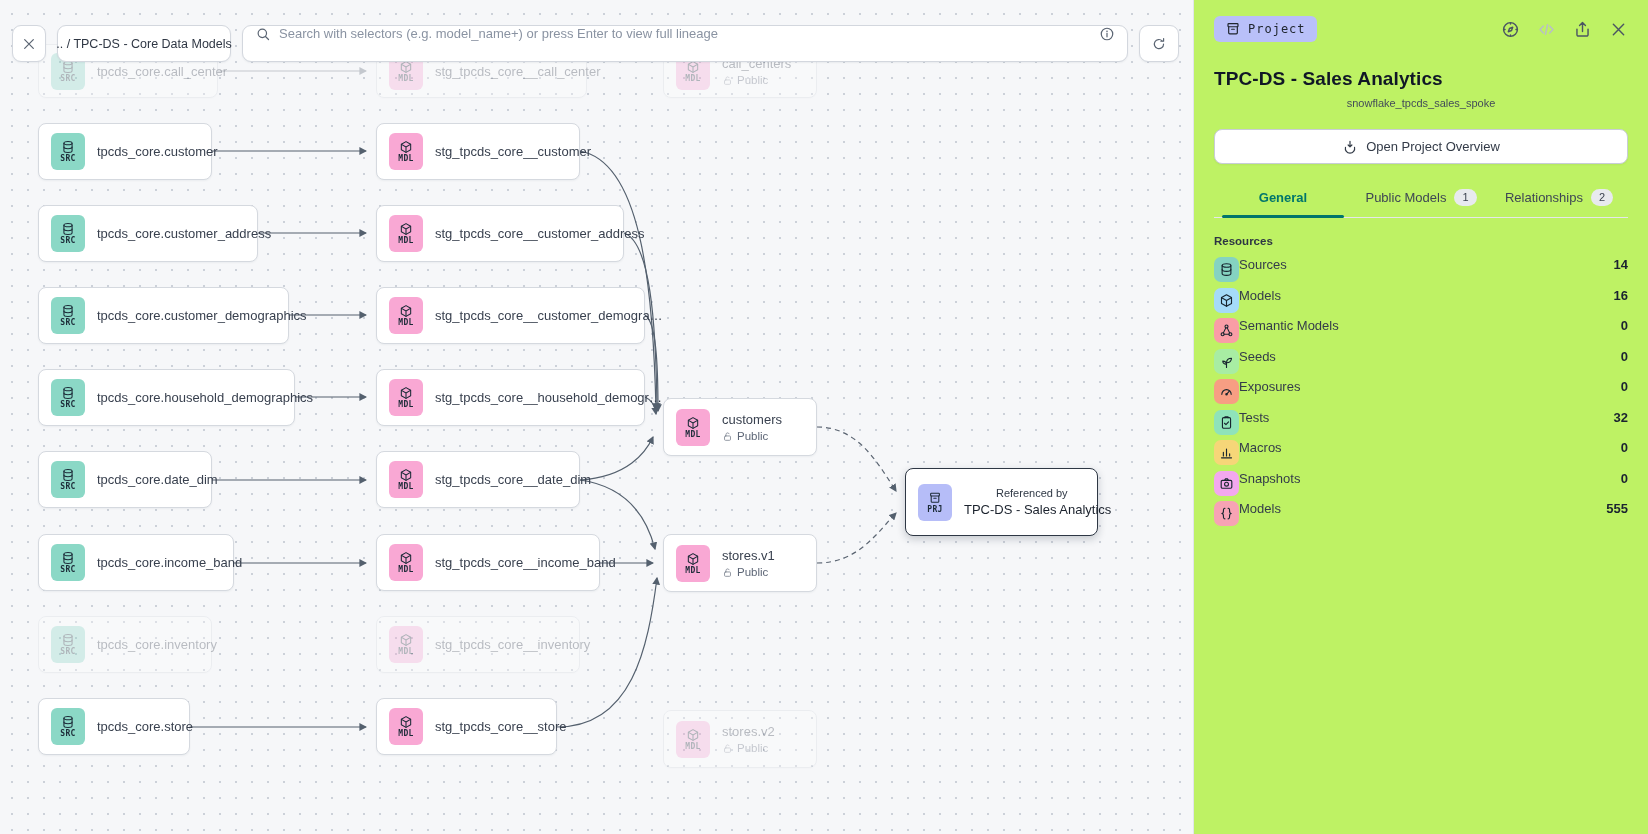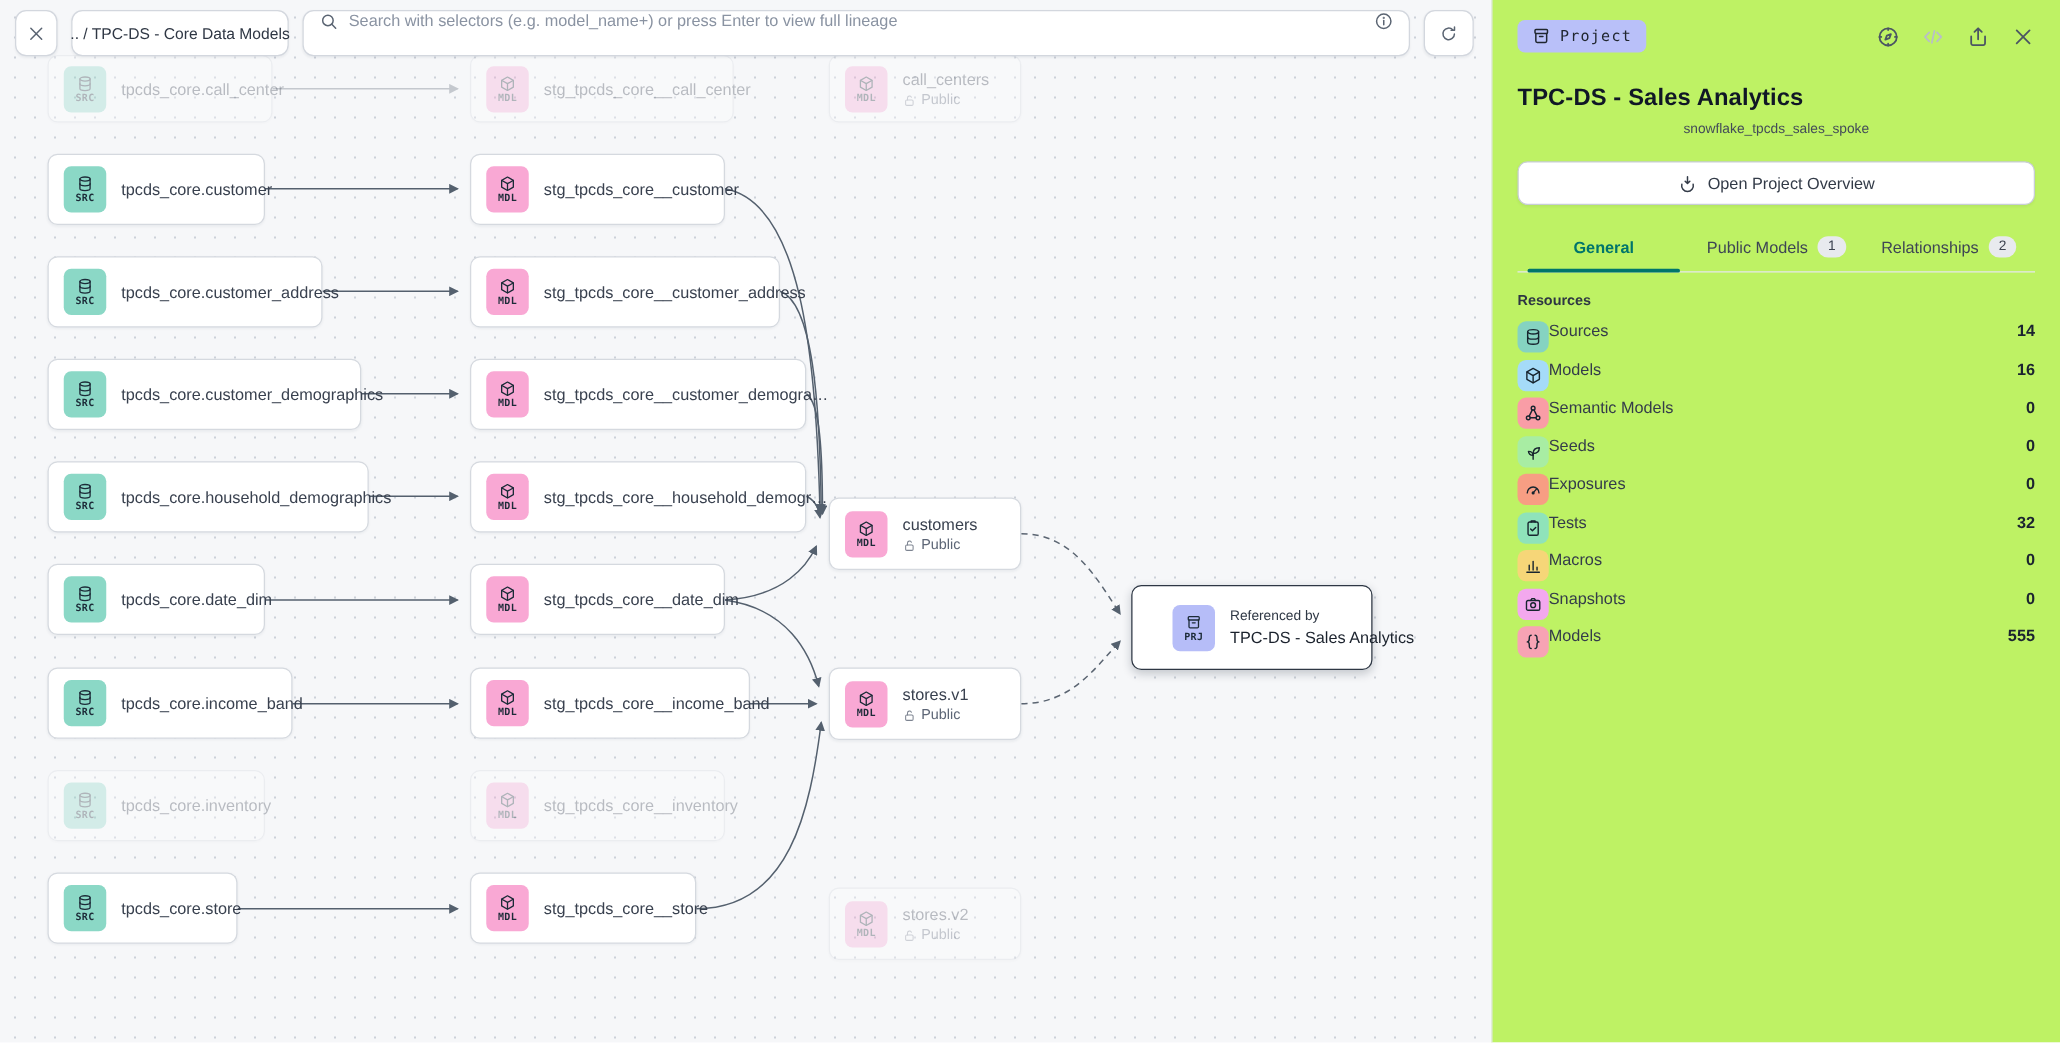--- a/index.html
+++ b/index.html
@@ -24,30 +24,30 @@
   .node.selected { border:1.6px solid #2e3744; box-shadow:0 3px 8px rgba(20,30,50,.22); z-index:3; }
   .tile {
     flex:0 0 34px; width:34px; height:37px; border-radius:6px;
     display:flex; flex-direction:column; align-items:center; justify-content:center; gap:1px;
     color:#1c2b38;
   }
   .tile svg { display:block; }
   .tile .tile-badge { font-family:"DejaVu Sans Mono", monospace; font-size:8px; font-weight:bold; letter-spacing:.3px; line-height:1; }
   .tile-src { background:#8bd8c6; }
   .tile-mdl { background:#f9a8d4; }
-  .tile-prj { background:#b6bdf8;margin-left:20px; }
+  .tile-prj { background:#b6bdf8; }
   .node-name { font-size:13px; color:#39414f; white-space:nowrap; }
   .node-body { display:flex; flex-direction:column; gap:3px; }
   .node-sub { display:flex; align-items:center; gap:4px; font-size:11.5px; color:#5d6676; }
   .node-sub svg { opacity:.8; }
-  .prj-line1 { font-size:11px; color:#2f3845; }
+  .prj-line1 { font-size:11px; color:#2f3845;margin-left:32px; }
   .prj-line2 { font-size:13px; color:#1b222d; font-weight:500; white-space:nowrap; }
 
   
-  .toolbar { position:absolute; left:12px; top:8px; z-index:10; display:flex; align-items:stretch; gap:11px; }
+  .toolbar { position:absolute; left:12px; top:25px; z-index:10; display:flex; align-items:stretch; gap:11px; }
   .tb-btn {
     background:#fff; border:1px solid #d3d7de; border-radius:9px; height:37px;
     display:flex; align-items:center; justify-content:center; color:#3c4552; cursor:pointer;
     box-shadow:0 1px 2px rgba(20,30,50,.06);
   }
   .tb-close { width:34px; }
   .tb-crumb { width:174px; font-size:12.5px; color:#2f3744; padding:0 10px; white-space:nowrap; }
   .tb-search {
     width:886px; background:#fff; border:1px solid #d3d7de; border-radius:9px; height:37px;
     display:flex; align-items:flex-start; gap:8px; padding:0 12px; box-shadow:0 1px 2px rgba(20,30,50,.06);

